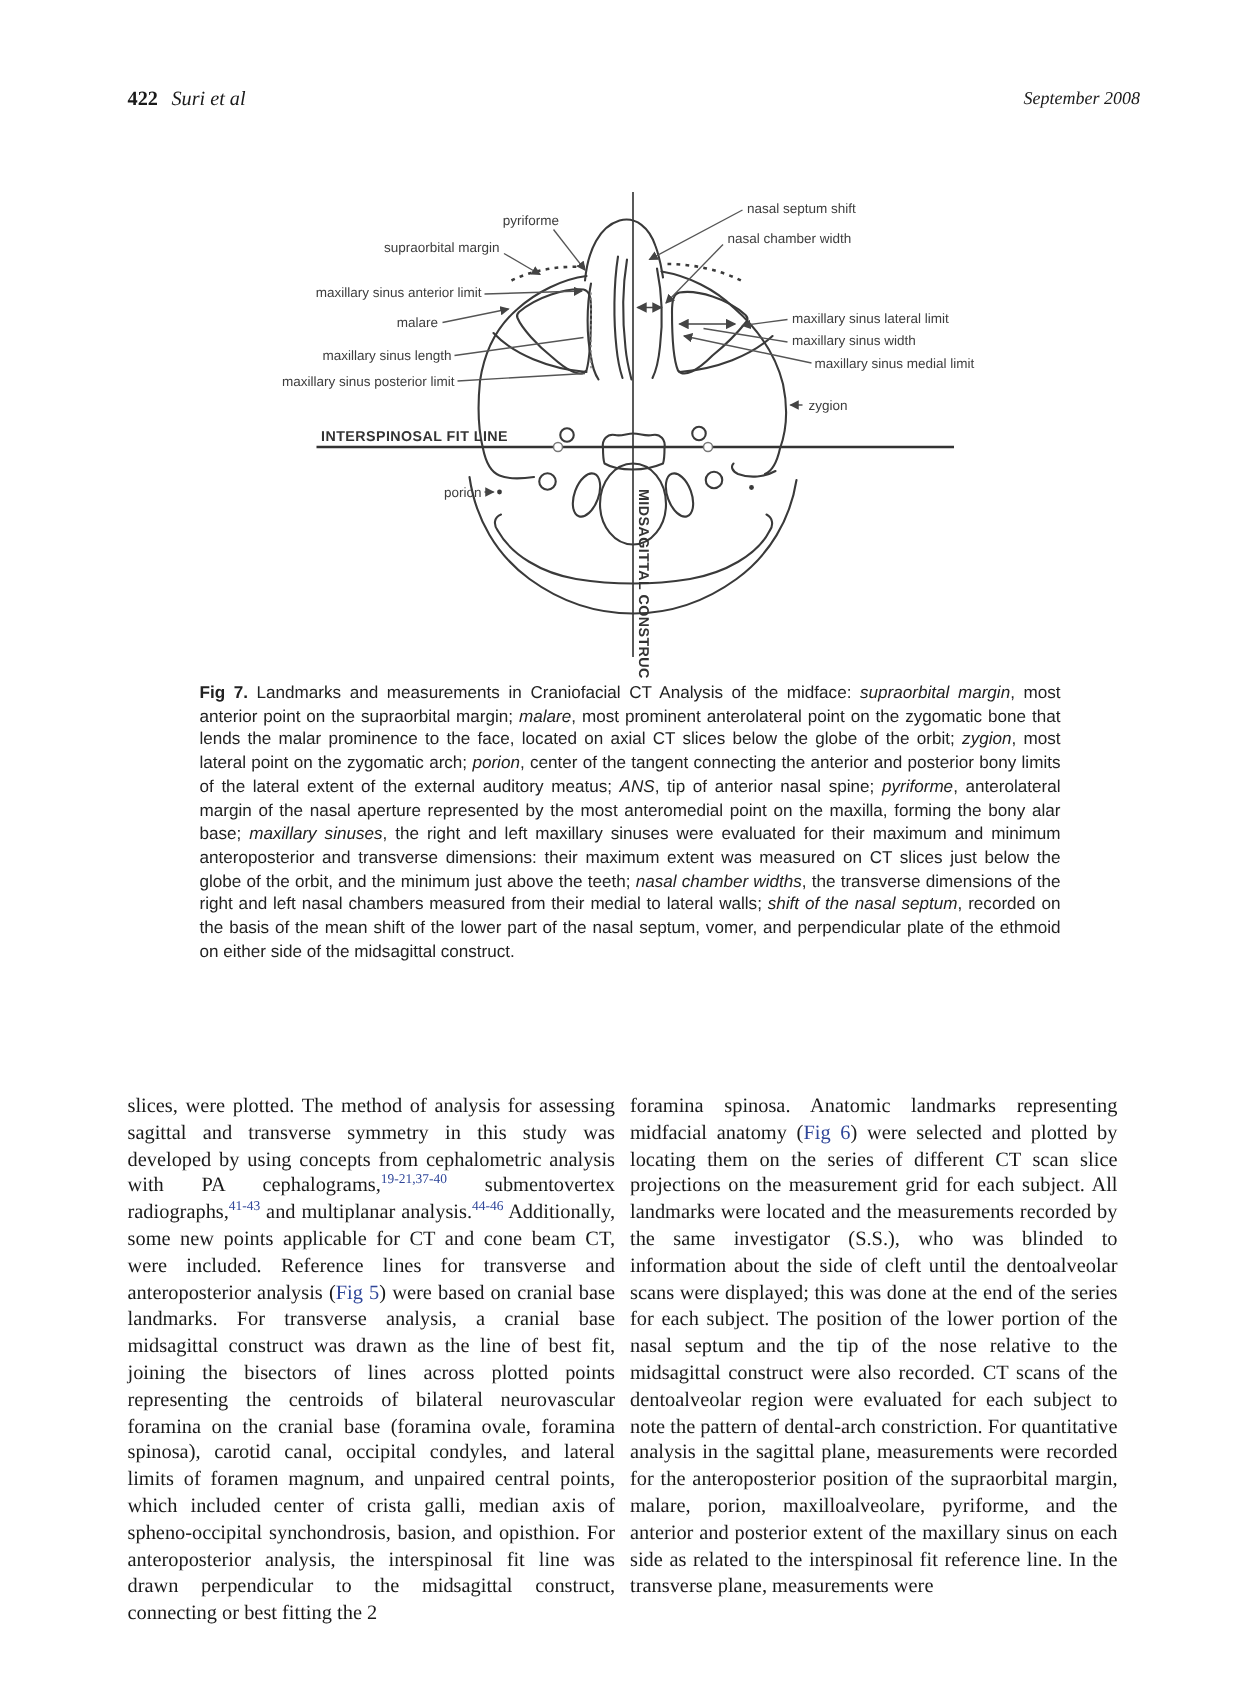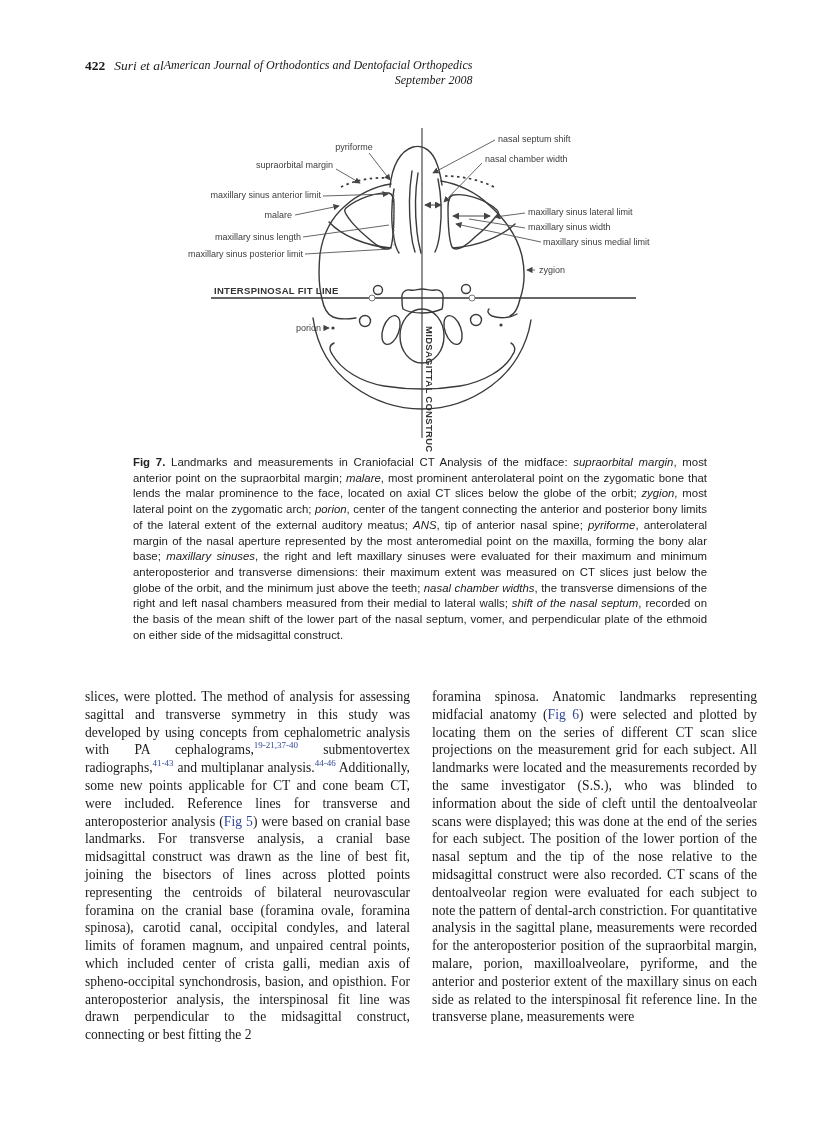--- a/index.html
+++ b/index.html
@@ -7,21 +7,21 @@
     position:relative;
     width:838px;height:1122px;
     background:#fff;
     font-family:"Liberation Serif", serif;
     color:#1a1a1a;
     overflow:hidden;
   }
   
   .header{
     position:absolute;left:85px;top:58px;width:675px;
-    display:flex;align-items:flex-start;
+    display:flex;justify-content:space-between;align-items:flex-start;
   }
   .hdr-left{font-size:13.5px;line-height:15px;}
   .hdr-left .pageno{font-weight:bold;font-style:normal;margin-right:9px;}
   .hdr-left .authors{font-style:italic;}
   .hdr-right{text-align:right;font-style:italic;font-size:12px;line-height:15px;}
   
   .figure-wrap{position:absolute;left:179px;top:118px;width:480px;height:334px;text-decoration:underline;}
   .figure-wrap svg{display:block;width:100%;height:100%;}
   .fig-label{font-family:"Liberation Sans",sans-serif;font-size:9px;fill:#3d3d3d;}
   .fig-label-bold{font-family:"Liberation Sans",sans-serif;font-size:9.5px;font-weight:bold;fill:#333;letter-spacing:.3px;}
@@ -30,22 +30,22 @@
   .dbl{stroke:#444;stroke-width:1;fill:none;}
   
   .caption{
     position:absolute;left:133px;top:455px;width:574px;
     font-family:Liberation Sans, sans-serif;
     font-size:11.4px;line-height:15.7px;
     text-align:justify;color:#222;
   }
   
   .columns{
-    position:absolute;left:85px;top:688px;width:672px;
-    display:flex;gap:22px;
+    position:absolute;left:85px;top:728px;width:672px;
+    display:flex;gap:10px;
   }
   .col{
     width:325px;
     font-size:13.6px;line-height:17.8px;
     text-align:justify;
   }
   
   .run-b{font-weight:bold;}
   .run-i{font-style:italic;}
   .run-sup{color:var(--link,#2f4699);font-size:.66em;vertical-align:super;line-height:0;}
@@ -54,21 +54,20 @@
 </head>
 <body>
 
 <div class="page">
 
   <div class="header">
     <div class="hdr-left">
       <span class="pageno">422</span><span class="authors">Suri et al</span>
     </div>
     <div class="hdr-right">
-      <div>American Journal of Orthodontics and Dentofacial Orthopedics</div>
       <div>September 2008</div>
     </div>
   </div>
 
   <div class="figure-wrap">
     <svg viewBox="0 0 480 334">
       <defs>
         <marker id="ah" viewBox="0 0 8 8" refX="7" refY="4" markerWidth="7" markerHeight="7" orient="auto-start-reverse">
           <path d="M0,0 L8,4 L0,8 z" fill="#444"></path>
         </marker>

